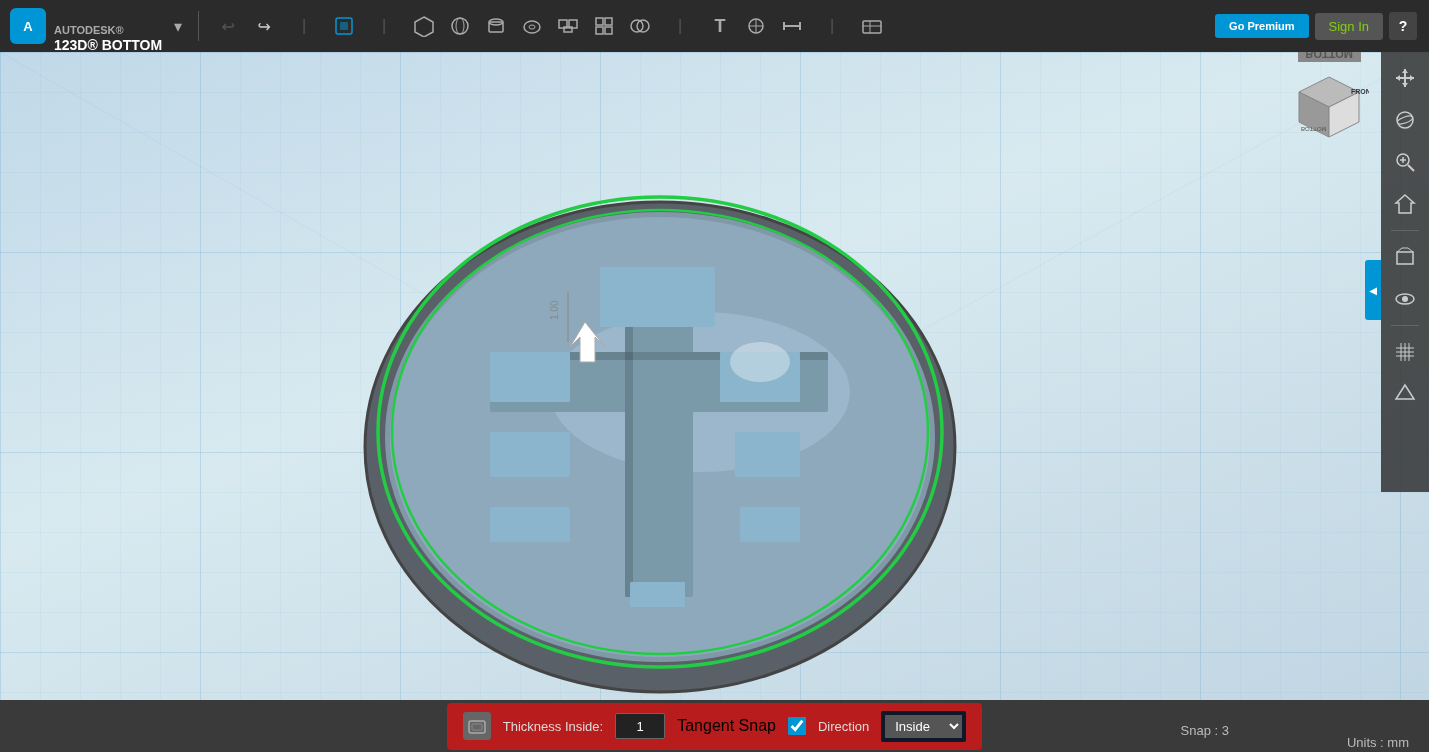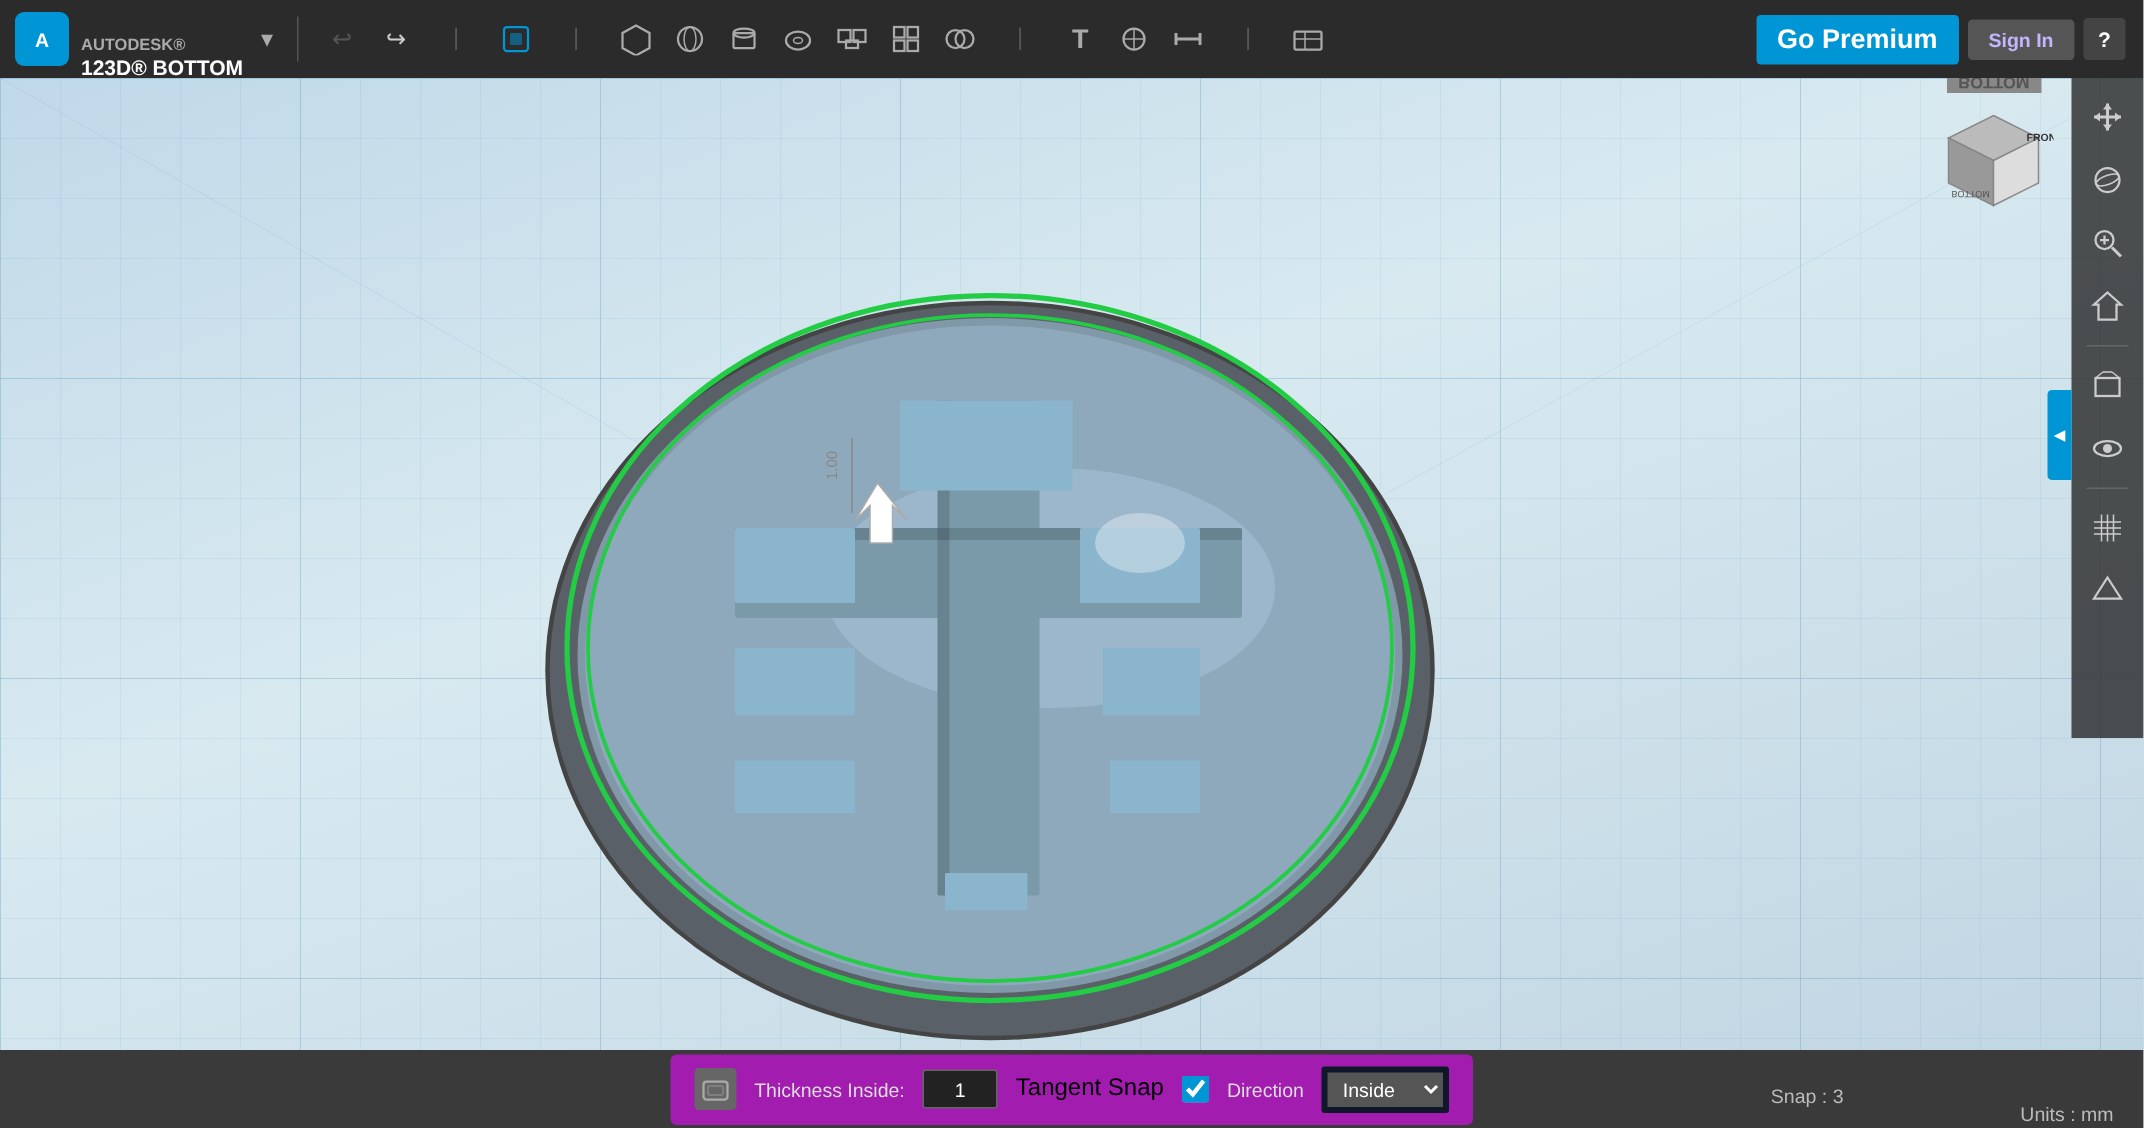--- a/index.html
+++ b/index.html
@@ -28,25 +28,25 @@
       width: 34px; height: 34px; display: flex; align-items: center; justify-content: center;
       color: #ccc; cursor: pointer; border-radius: 3px; font-size: 16px;
     }
     .toolbar-btn.disabled { color: #555; cursor: default; }
 
     #toolbar-right {
       margin-left: auto; display: flex; align-items: center; gap: 6px; padding-right: 12px;
     }
     .btn-premium {
       background: #0096d6; color: white; border: none; padding: 6px 14px;
-      border-radius: 3px; cursor: pointer; font-size: 18px; font-weight: bold;
+      border-radius: 3px; cursor: pointer; font-size: 11px; font-weight: bold;
     }
     .btn-signin {
-      background: #555; color: #c4b5fd; border: none; padding: 6px 14px;
-      border-radius: 3px; cursor: pointer; font-size: 13px; font-weight: bold;
+      background: #555; color: #84cc16; border: none; padding: 6px 14px;
+      border-radius: 3px; cursor: pointer; font-size: 13px;
     }
     .btn-help {
       background: #444; color: white; border: none; width: 28px; height: 28px;
       border-radius: 3px; cursor: pointer; font-size: 14px; font-weight: bold;
     }
 
     
     #toolbar-icons { display: flex; align-items: center; gap: 2px; padding: 0 6px; }
     #toolbar-icons2 { display: flex; align-items: center; gap: 2px; padding: 0 6px; }
     #toolbar-icons3 { display: flex; align-items: center; gap: 2px; padding: 0 6px; }
@@ -78,21 +78,21 @@
       z-index: 6;
     }
 
     
     #bottom-panel {
       position: absolute; bottom: 0; left: 0; width: 100%; height: 52px;
       background: #3a3a3a; display: flex; align-items: center; z-index: 10;
     }
     #bottom-tool {
       display: flex; align-items: center; gap: 12px;
-      margin: 0 auto; background: #a21caf; padding: 8px 16px; border-radius: 4px;
+      margin: 0 auto; background: #b91c1c; padding: 8px 16px; border-radius: 4px;
     }
     #bottom-tool-icon {
       width: 28px; height: 28px; background: #666; border-radius: 3px;
       display: flex; align-items: center; justify-content: center; color: #ccc; font-size: 14px;
     }
     #bottom-tool label { color: #ddd; font-size: 13px; }
     #thickness-input {
       width: 50px; height: 26px; background: #222; color: white; border: 1px solid #666;
       border-radius: 2px; text-align: center; font-size: 13px; padding: 0 4px;
     }

